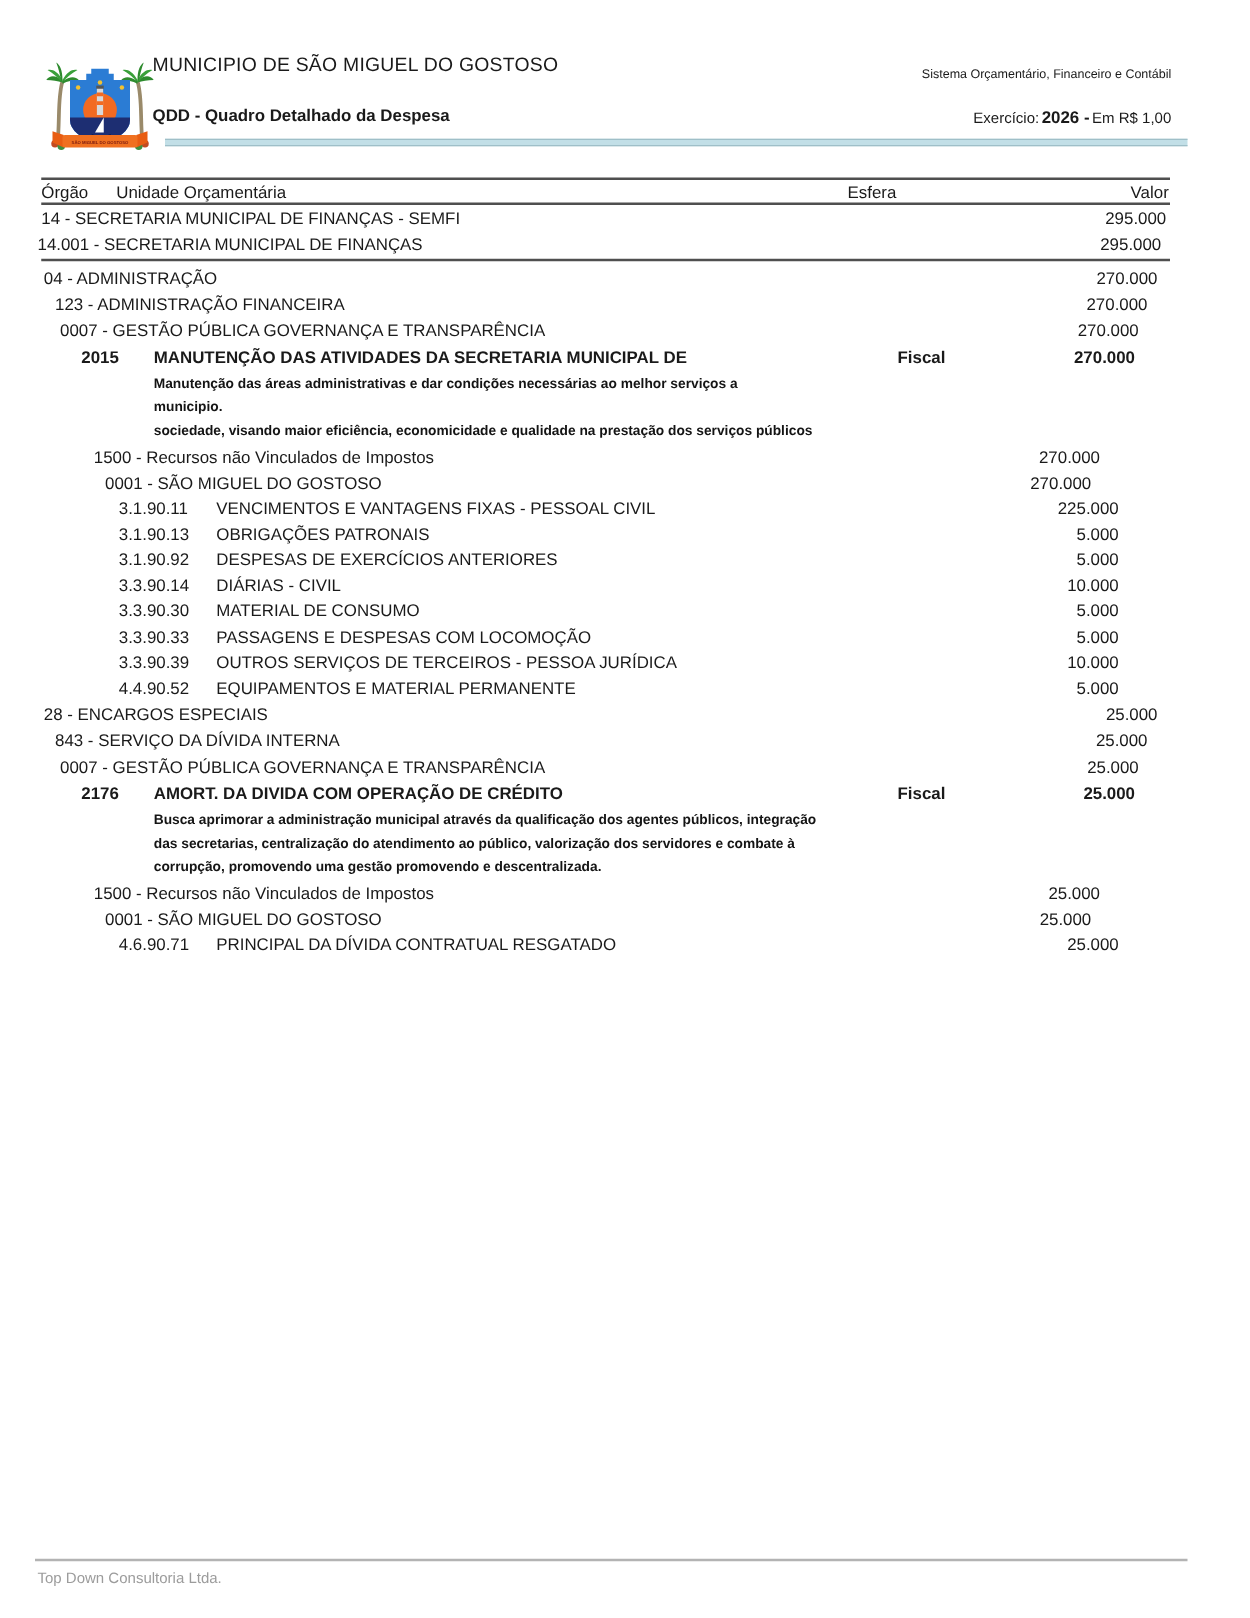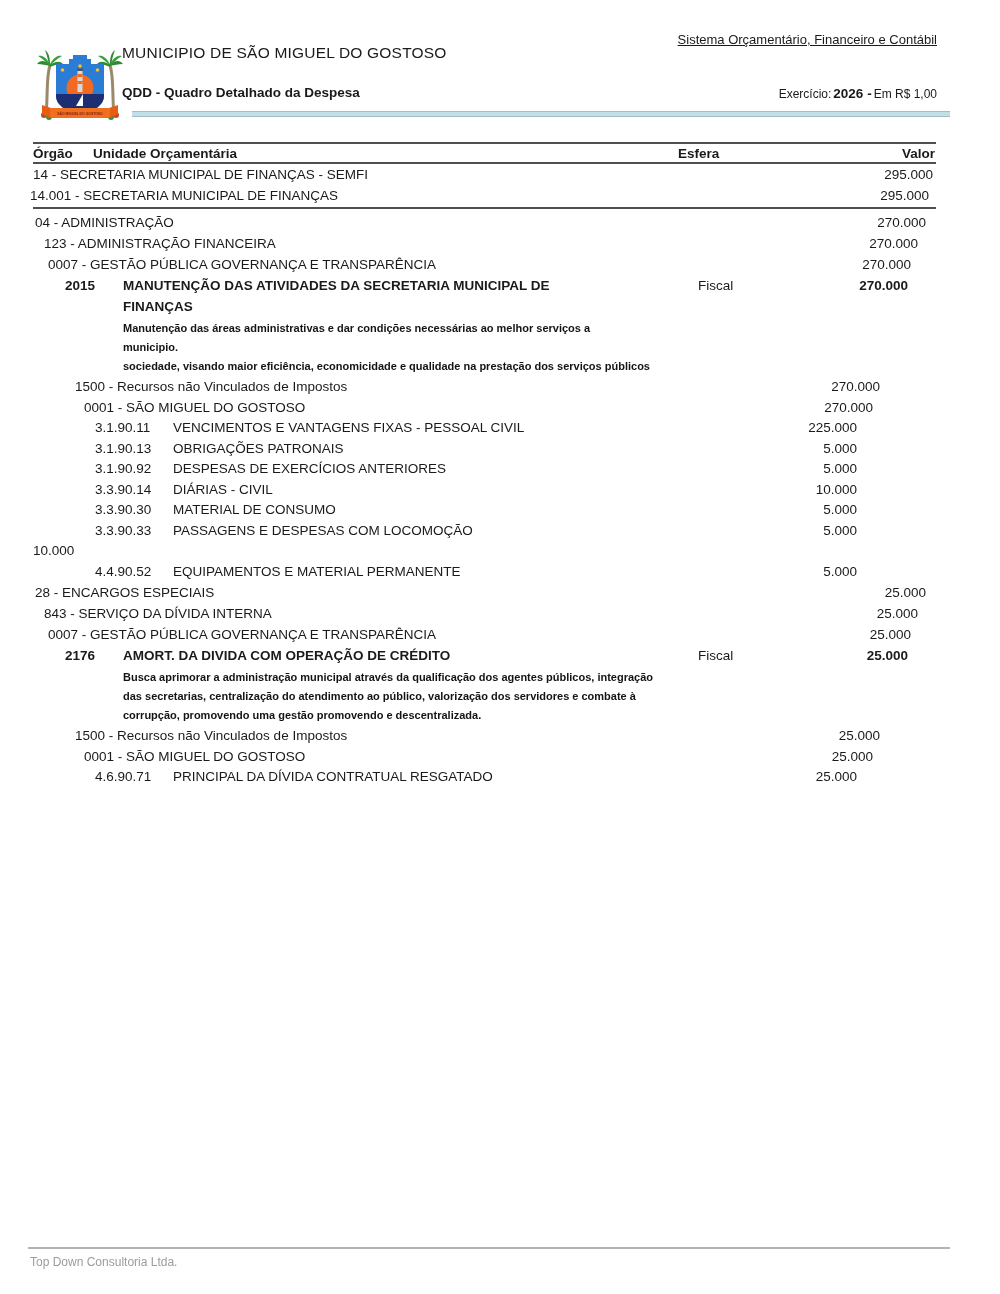--- a/index.html
+++ b/index.html
@@ -3,30 +3,30 @@
 <meta charset="utf-8">
 <style>
   * { margin:0; padding:0; box-sizing:border-box; }
   html,body { background:#ffffff; }
   body { font-family:"Liberation Sans", sans-serif; color:#1a1a1a; }
   .page { position:relative; width:1000px; height:1294px; background:#fff; overflow:hidden; }
 
   
   .logo { position:absolute; left:36px; top:28px; width:88px; height:94px; }
   .muni-title { position:absolute; left:122px; top:44px; font-size:15.5px; letter-spacing:.2px; white-space:nowrap; }
-  .system-name { position:absolute; right:63px; top:32px; font-size:13px; white-space:nowrap;text-decoration:underline; }
+  .system-name { position:absolute; right:63px; top:54px; font-size:10px; white-space:nowrap; }
   .report-title { position:absolute; left:122px; top:85px; font-size:13.5px; font-weight:bold; white-space:nowrap; }
   .exercise { position:absolute; right:63px; top:86px; font-size:12px; white-space:nowrap; }
   .exercise .yr { font-size:13.5px; font-weight:bold; margin:0 2px; }
   .accent-bar { position:absolute; left:132px; top:111px; width:818px; height:6px;
                 background:var(--accent,#c2dfe7); border-top:1px solid #9fbfc8; border-bottom:1px solid #9fbfc8; }
 
   
   .qdd { position:absolute; left:33px; top:142px; width:903px; font-size:13.5px; }
-  .thead { position:relative; height:22px; line-height:20px; font-weight:bold;
+  .thead { position:relative; height:22px; line-height:20px; font-weight:normal;
            border-top:2px solid #4f4f4f; border-bottom:2px solid #4f4f4f; }
   .th-orgao   { position:absolute; left:0; }
   .th-unidade { position:absolute; left:60px;text-align:right; }
   .th-esfera  { position:absolute; left:645px; }
   .th-valor   { position:absolute; right:1px; }
 
   .row { display:flex; justify-content:space-between; height:21px; line-height:21px; white-space:nowrap; }
   .lab { white-space:nowrap; }
   .val { white-space:nowrap; }
 
@@ -34,29 +34,29 @@
   .row-unidade      .lab { margin-left:-3px; } .row-unidade      .val { margin-right:7px; }
   .row-funcao       .lab { margin-left:2px; }  .row-funcao       .val { margin-right:10px; }
   .row-subfuncao    .lab { margin-left:11px; } .row-subfuncao    .val { margin-right:18px; }
   .row-programa     .lab { margin-left:15px; } .row-programa     .val { margin-right:25px; }
   .row-fonte        .lab { margin-left:42px; } .row-fonte        .val { margin-right:56px; }
   .row-detalhamento .lab { margin-left:51px; } .row-detalhamento .val { margin-right:63px; }
 
   .row-elemento { height:20.5px; line-height:20.5px; }
   .row-elemento .lab { margin-left:62px; display:flex; }
   .row-elemento .code { display:inline-block; width:78px; }
-  .row-elemento .val { margin-right:79px; }
+  .row-elemento .val { margin-right:41px; }
 
   .divider-after { border-bottom:2px solid #4f4f4f; padding-bottom:1px; margin-bottom:3px; height:24px; }
 
   .acao-block { position:relative; }
   .acao-head  { position:relative; min-height:21px; }
   .acao-code  { position:absolute; left:32px; top:0; font-weight:bold; line-height:21px; }
   .acao-title { margin-left:90px; max-width:500px; font-weight:bold; line-height:21px; }
-  .acao-esfera{ position:absolute; left:665px; top:0; font-weight:normal; line-height:21px; }
+  .acao-esfera{ position:absolute; left:685px; top:0; font-weight:bold; line-height:21px; }
   .acao-value { position:absolute; right:28px; top:0; font-weight:bold; line-height:21px; }
   .acao-desc  { margin-left:90px; padding-top:2px; font-size:11px; font-weight:bold; line-height:19px; color:#141414; }
 
   
   .footer-line { position:absolute; left:28px; top:1247px; width:922px; border-top:2px solid #b3b3b3; }
   .footer-text { position:absolute; left:30px; top:1255px; font-size:12px; color:#9c9c9c; }
 </style>
 </head>
 <body>
 
@@ -142,21 +142,20 @@
         </div>
         <div class="row row-programa">
           <div class="lab">0007 - GESTÃO PÚBLICA GOVERNANÇA E TRANSPARÊNCIA</div>
           <div class="val">270.000</div>
         </div>
         <div class="acao-block">
           <div class="acao-head">
             <div class="acao-code">2015</div>
             <div class="acao-title">
               <div>MANUTENÇÃO DAS ATIVIDADES DA SECRETARIA MUNICIPAL DE</div>
-              <div>FINANÇAS</div>
             </div>
             <div class="acao-esfera">Fiscal</div>
             <div class="acao-value">270.000</div>
           </div>
           <div class="acao-desc">
             <div>Manutenção das áreas administrativas e dar condições necessárias ao melhor serviços a</div>
             <div>municipio.</div>
             <div>sociedade, visando maior eficiência, economicidade e qualidade na prestação dos serviços públicos</div>
           </div>
         </div>
@@ -204,20 +203,24 @@
           <div class="val">5.000</div>
         </div>
         <div class="row row-elemento">
           <div class="lab">
             <div class="code">3.3.90.33</div>
             <div class="nm">PASSAGENS E DESPESAS COM LOCOMOÇÃO</div>
           </div>
           <div class="val">5.000</div>
         </div>
         <div class="row row-elemento">
+          <div class="lab">
+            <div class="code">3.3.90.39</div>
+            <div class="nm">OUTROS SERVIÇOS DE TERCEIROS - PESSOA JURÍDICA</div>
+          </div>
           <div class="val">10.000</div>
         </div>
         <div class="row row-elemento">
           <div class="lab">
             <div class="code">4.4.90.52</div>
             <div class="nm">EQUIPAMENTOS E MATERIAL PERMANENTE</div>
           </div>
           <div class="val">5.000</div>
         </div>
         <div class="row row-funcao">

